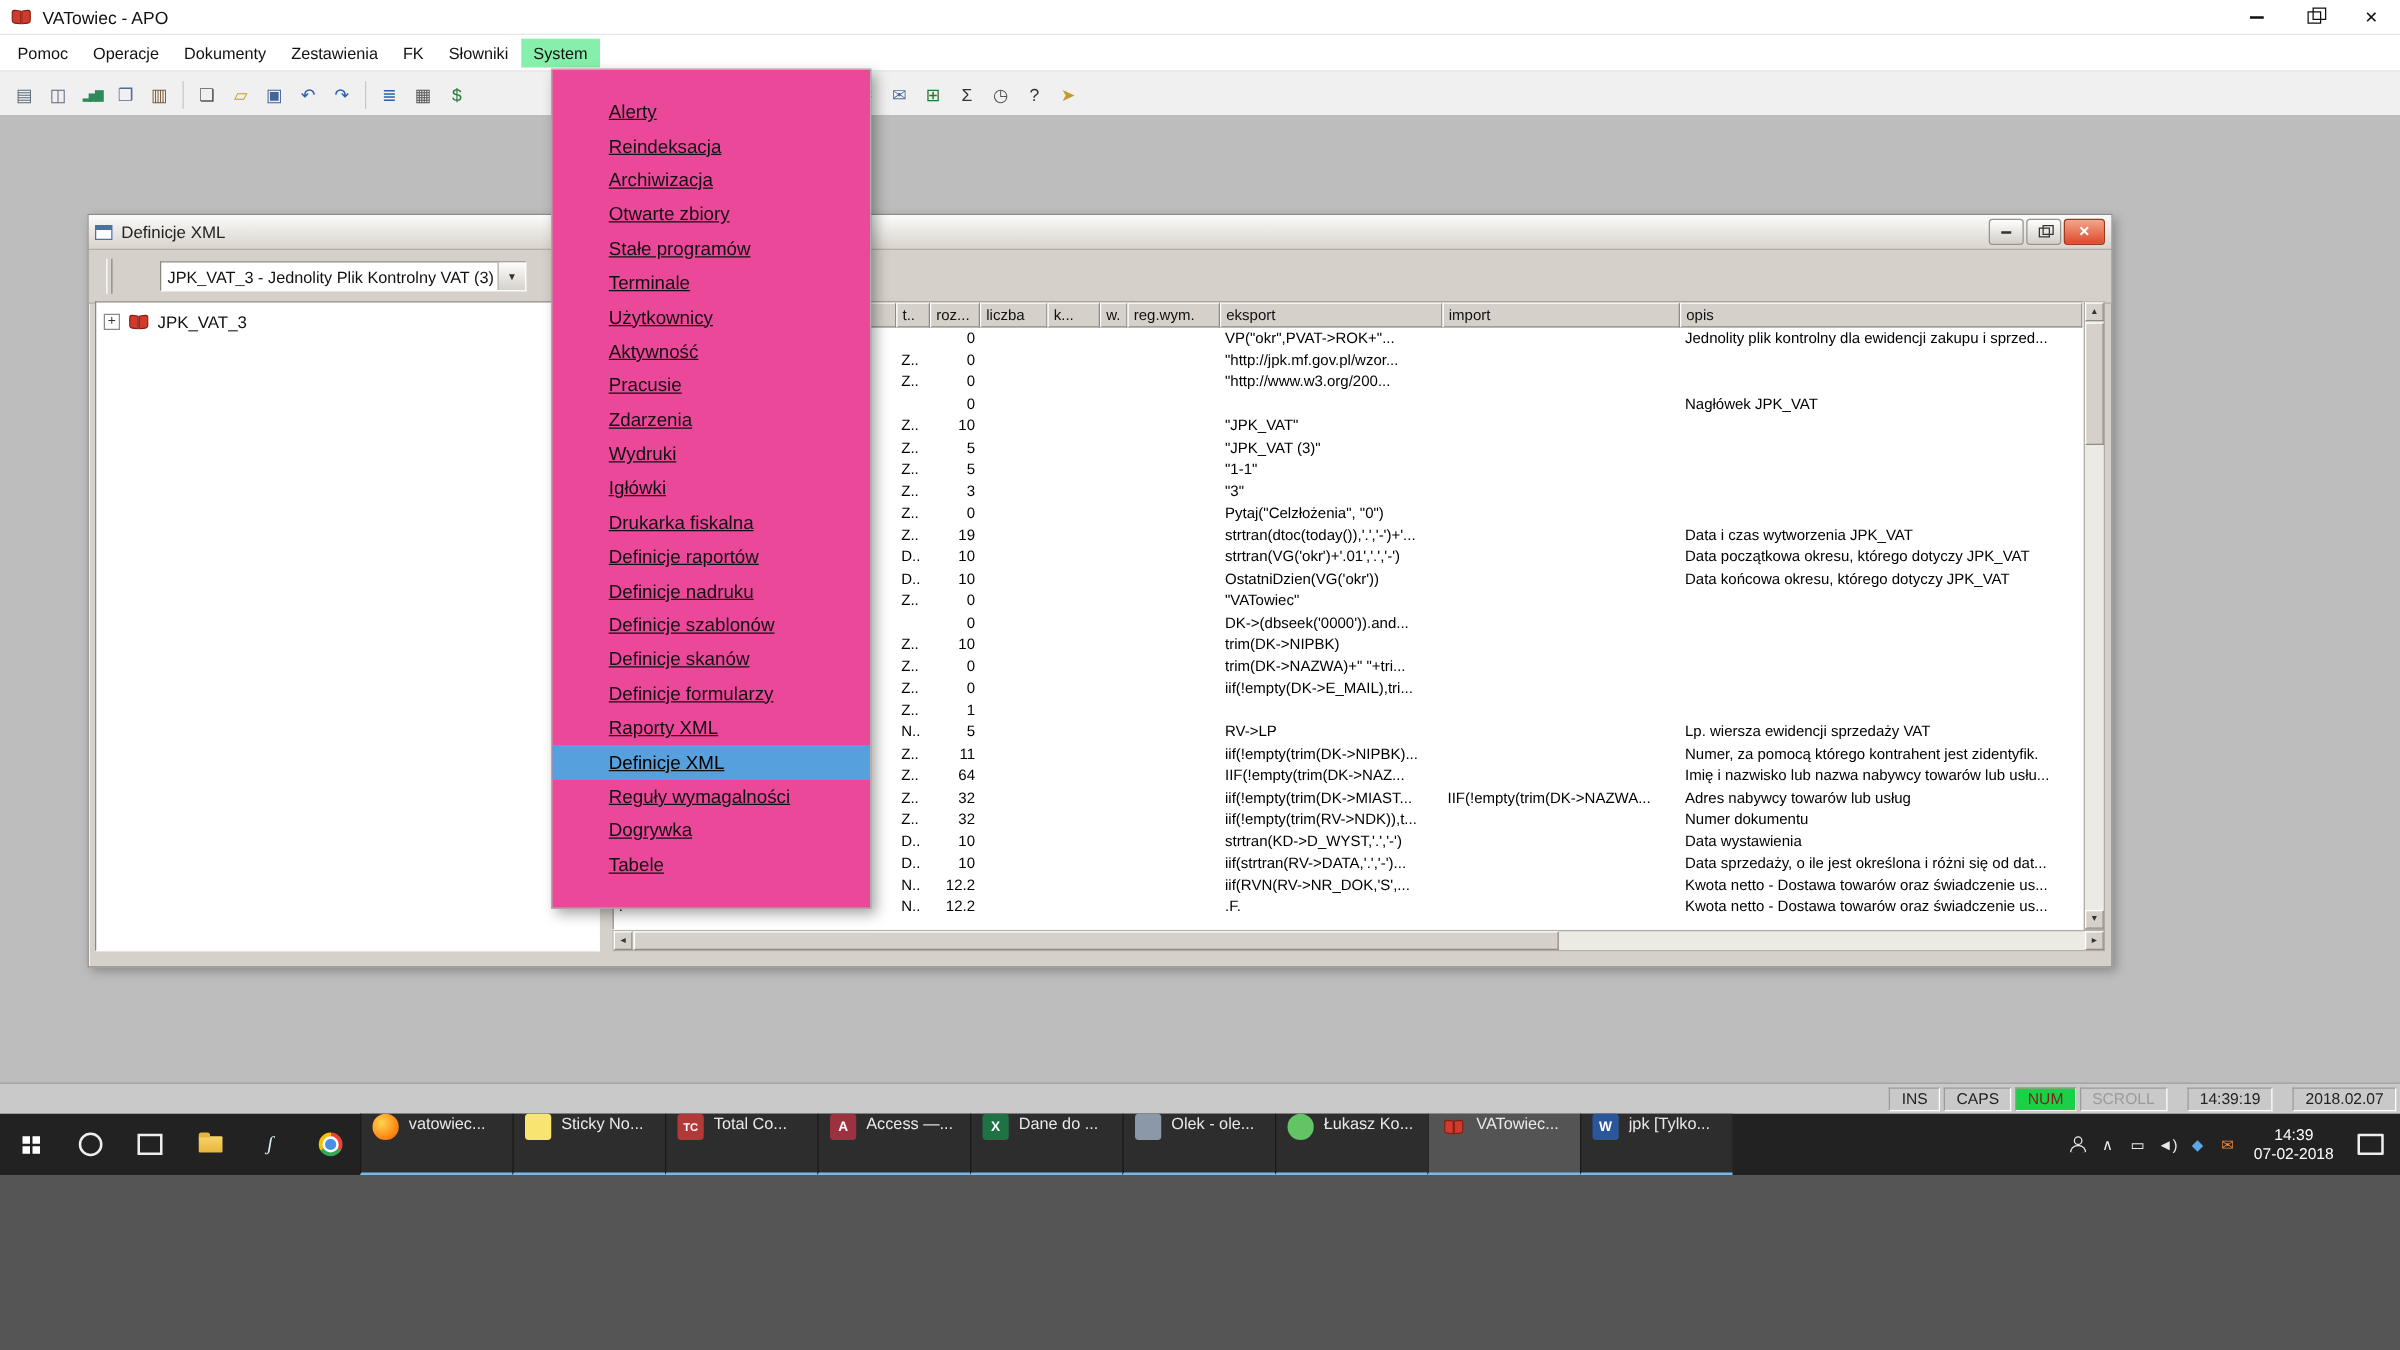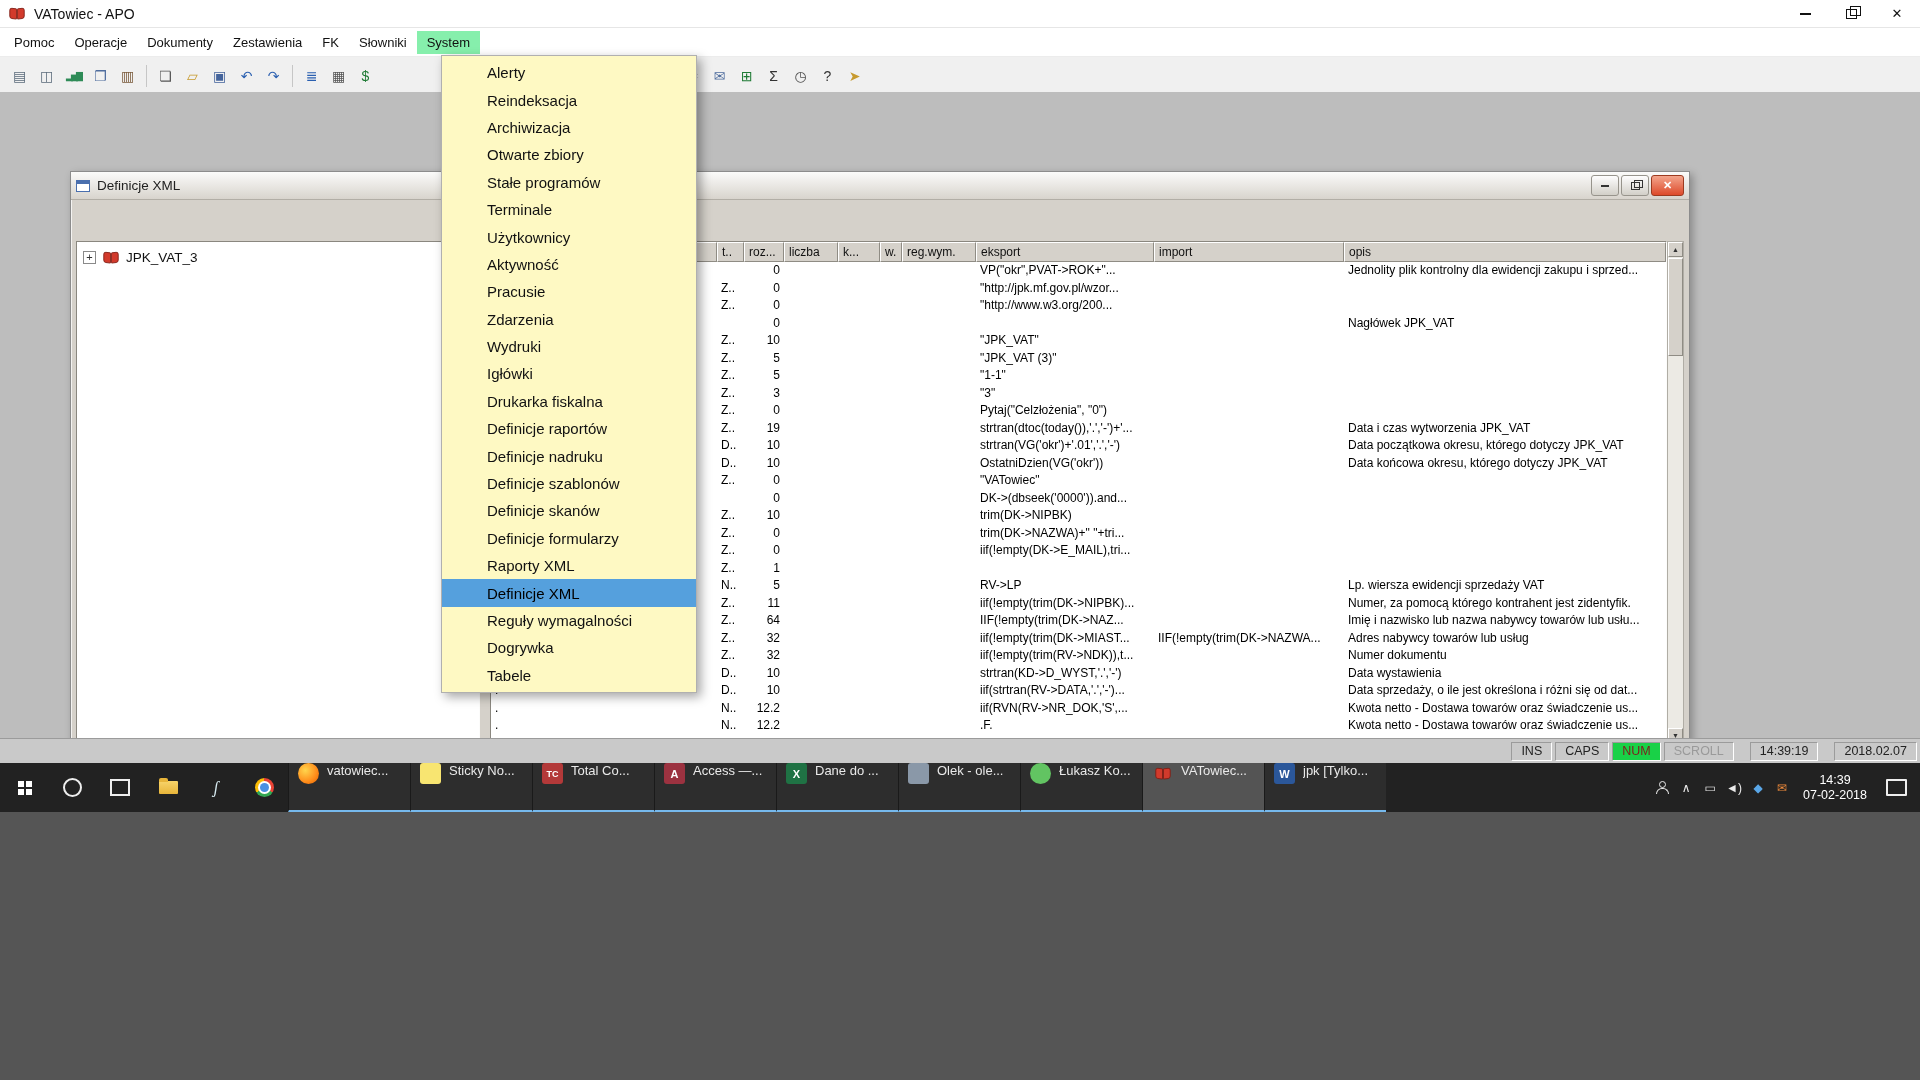--- a/index.html
+++ b/index.html
@@ -1,16 +1,16 @@
 <!DOCTYPE html>
 <html><head>
 <meta charset="utf-8">
 <style>
   html,body{margin:0;padding:0;background:#555;}
-  .screen{position:relative;width:1920px;height:812px;overflow:hidden;background:#bdbdbd;
+  .screen{position:relative;width:1920px;height:940px;overflow:hidden;background:#bdbdbd;
     font-family:"Liberation Sans",sans-serif;color:#111;}
 
   
   .titlebar{height:27px;background:#fff;display:flex;align-items:center;border-bottom:1px solid #e6e6e6;}
   .title-text{font-size:14px;margin-left:8px;}
   .win-controls{margin-left:auto;display:flex;height:100%;}
   .wc{width:46px;display:flex;align-items:center;justify-content:center;color:#111;font-size:13px;}
   .minbar{width:11px;height:2px;background:#111;display:inline-block;}
   .sqr{width:9px;height:8px;border:1px solid #111;position:relative;background:#fff;z-index:0;display:inline-block;}
   .sqr::before{content:"";position:absolute;top:-4px;left:3px;width:9px;height:8px;border:1px solid #111;z-index:-1;}
@@ -84,22 +84,22 @@
   .vscroll{width:17px;background:#eceae4;border:1px solid #b0ada5;display:flex;flex-direction:column;box-sizing:border-box;}
   .hscroll{height:17px;background:#eceae4;border:1px solid #b0ada5;display:flex;align-items:stretch;box-sizing:border-box;}
   .sbtn{flex:0 0 auto;width:15px;height:15px;background:#d5d1ca;border:1px solid;border-color:#fff #8f8c84 #8f8c84 #fff;
     font-size:7px;display:flex;align-items:center;justify-content:center;color:#333;box-sizing:border-box;}
   .vthumb{width:15px;height:98px;background:#d5d1ca;border:1px solid;border-color:#fff #8f8c84 #8f8c84 #fff;margin-top:1px;box-sizing:border-box;}
   .vfill{flex:1;}
   .hthumb{width:740px;height:15px;background:#d5d1ca;border:1px solid;border-color:#fff #8f8c84 #8f8c84 #fff;margin-left:1px;box-sizing:border-box;}
   .hfill{flex:1;}
 
   
-  .menu{position:absolute;left:441px;top:55px;width:254px;background:#fef9c3;border:1px solid #b0b0b0;
-    box-shadow:4px 4px 10px rgba(0,0,0,.35);padding:3px 0;z-index:100;}
+  .menu{position:absolute;left:441px;top:55px;width:254px;background:#ec4899;border:1px solid #b0b0b0;
+    box-shadow:4px 4px 10px rgba(0,0,0,.35);padding:20px 0;z-index:100;text-decoration:underline;}
   .menu-item{height:27.4px;display:flex;align-items:center;padding-left:45px;font-size:15px;color:#111;}
   .menu-item.selected{background:#55a0dd;color:#000;}
 
   
   .statusbar{position:absolute;left:0;right:0;bottom:49px;height:24px;background:#c9c9c9;border-top:1px solid #9b9b9b;
     display:flex;align-items:center;justify-content:flex-end;padding-right:3px;gap:16px;}
   .seg{height:19px;display:flex;align-items:center;justify-content:center;padding:0 9px;font-size:12.5px;
     border:1px solid;border-color:#9b9b9b #fff #fff #9b9b9b;color:#222;box-sizing:border-box;}
   .seg.off{color:#9a9a9a;}
   .seg.num{background:#19d147;color:#7f1d1d;}
@@ -257,20 +257,29 @@
             </div>
           <div class="cwb">
               <span class="sqr"></span>
             </div>
           <div class="cwb close">
               <span>✕</span>
             </div>
         </div>
       </div>
 
+      <div class="cw-combobar">
+        <div class="vgrip"></div>
+        <div class="combo">
+          <span class="combo-text">JPK_VAT_3 - Jednolity Plik Kontrolny VAT (3)</span>
+          <span class="combo-btn">
+              <span>▼</span>
+            </span>
+        </div>
+      </div>
 
       <div class="cw-main">
         <div class="tree">
           <div class="tree-item">
             <span class="plusbox">+</span>
             <span class="bookicon small"></span>
             <span>JPK_VAT_3</span>
           </div>
         </div>
         <div class="splitter"></div>

